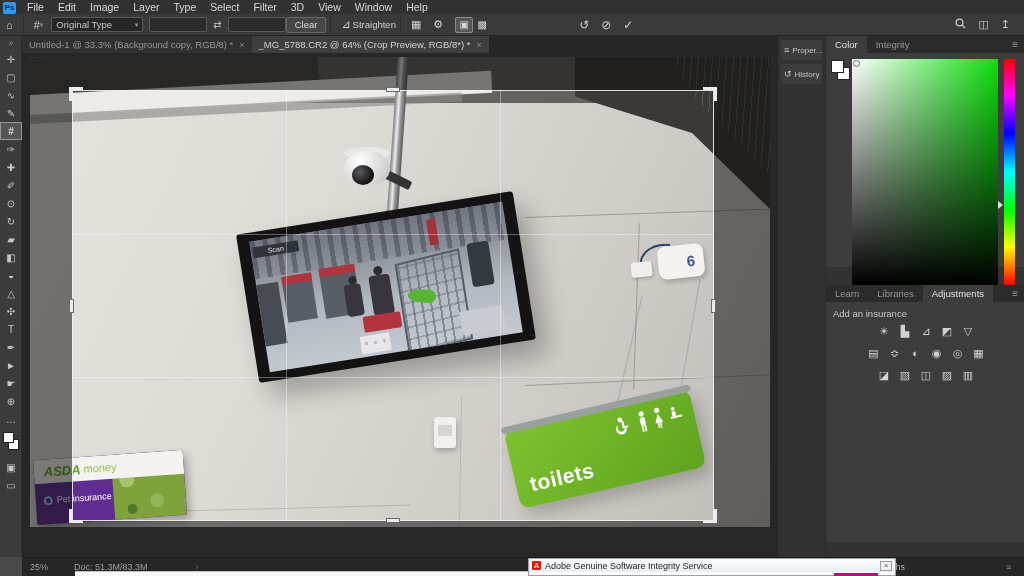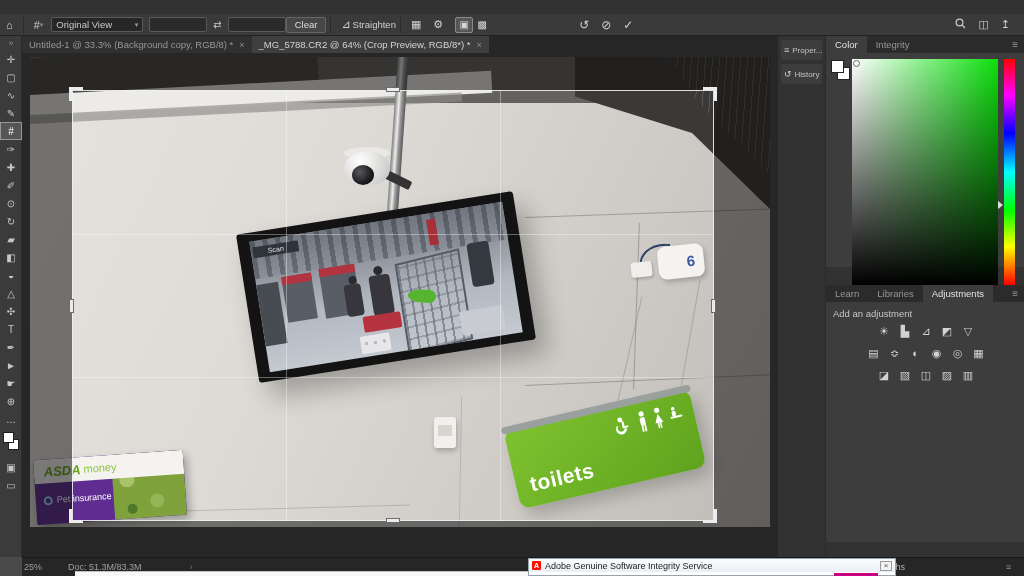--- a/index.html
+++ b/index.html
@@ -186,28 +186,42 @@
   .notify-close{margin-left:auto;width:12px;height:10px;border:1px solid #9a9a9a;background:#f2f2f2;color:#555;
              font-size:8px;display:flex;align-items:center;justify-content:center;}
   .notify-btn{position:absolute;left:305px;top:14px;width:44px;height:4px;background:#c7017f;}
   .dlg-edge{left:75px;top:571px;width:453px;height:5px;background:#f8f8f8;border-top:1px solid #bcc5ce;z-index:55;}
 </style>
 </head>
 <body>
 
 <div class="app">
 
+  <div class="abs menubar">
+    <div class="pslogo">Ps</div>
+    <span class="menu-item">File</span>
+    <span class="menu-item">Edit</span>
+    <span class="menu-item">Image</span>
+    <span class="menu-item">Layer</span>
+    <span class="menu-item">Type</span>
+    <span class="menu-item">Select</span>
+    <span class="menu-item">Filter</span>
+    <span class="menu-item">3D</span>
+    <span class="menu-item">View</span>
+    <span class="menu-item">Window</span>
+    <span class="menu-item">Help</span>
+  </div>
 
   <div class="abs optionsbar">
     <span class="ob-icon">⌂</span>
     <div class="ob-divider"></div>
     <span class="ob-icon">#</span>
     <span style="color:#8a8a8a;font-size:7px;margin-left:-6px;">▾</span>
     <div class="ob-select" style="margin-left:8px;width:92px;">
-      <span>Original View</span>
+      <span>Original Type</span>
       <span style="margin-left:auto;color:#9a9a9a;font-size:7px;">▾</span>
     </div>
     <input class="ob-input" style="margin-left: 6px;" value="">
     <span class="ob-icon" style="font-size:10px;">⇄</span>
     <input class="ob-input" value="" style="">
     <div class="ob-btn" style="">Clear</div>
     <div class="ob-divider"></div>
     <span class="ob-icon">⊿</span>
     <span style="font-size:9.5px;color:#cfcfcf;margin-left:-4px;">Straighten</span>
     <div class="ob-divider"></div>
@@ -418,21 +432,21 @@
     <div class="abs" style="left:48px;top:257px;width:198px;height:7px;background:#2b2b2b;"></div>
 
     <div class="panel" style="top:249px;height:257px;">
       <div class="ptabs">
         <div class="ptab">Learn</div>
         <div class="ptab">Libraries</div>
         <div class="ptab active">Adjustments</div>
         <div class="pmenu">≡</div>
       </div>
       <div style="position:relative;height:240px;">
-        <div class="adj-head">Add an adjustment</div>
+        <div class="adj-head">Add an insurance</div>
         <div class="adj-rows">
           <div class="adj-row">
             <span class="adj">☀</span>
             <span class="adj">▙</span>
             <span class="adj">⊿</span>
             <span class="adj">◩</span>
             <span class="adj">▽</span>
           </div>
           <div class="adj-row">
             <span class="adj">▤</span>
@@ -449,21 +463,21 @@
             <span class="adj">▨</span>
             <span class="adj">▥</span>
           </div>
         </div>
       </div>
     </div>
   </div>
 
   <div class="abs toolbar-foot"></div>
   <div class="abs statusbar">
-    <span style="padding-left:2px;">25%</span>
+    <span style="padding-left:8px;">25%</span>
     <span style="padding-left:26px;">Doc: 51.3M/83.3M</span>
     <span style="padding-left:48px;color:#777;">›</span>
     <span style="position:absolute;left:871px;color:#b0b0b0;">ths</span>
     <span style="position:absolute;left:984px;color:#8d8d8d;">≡</span>
   </div>
 
   <div class="abs dlg-edge"></div>
   <div class="abs notify">
     <div class="notify-title">
       <span class="notify-ico">A</span>

